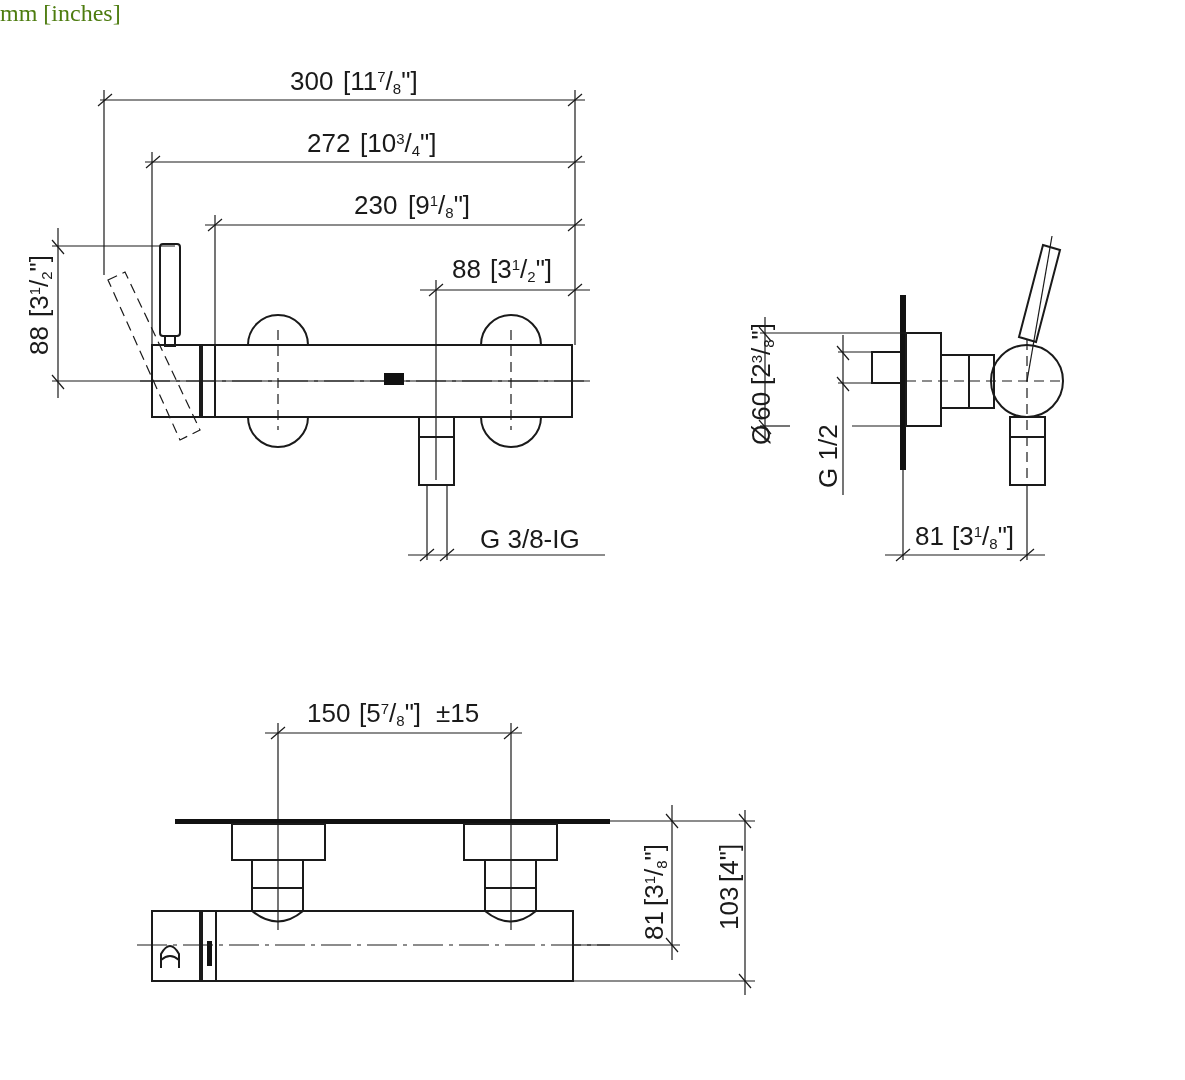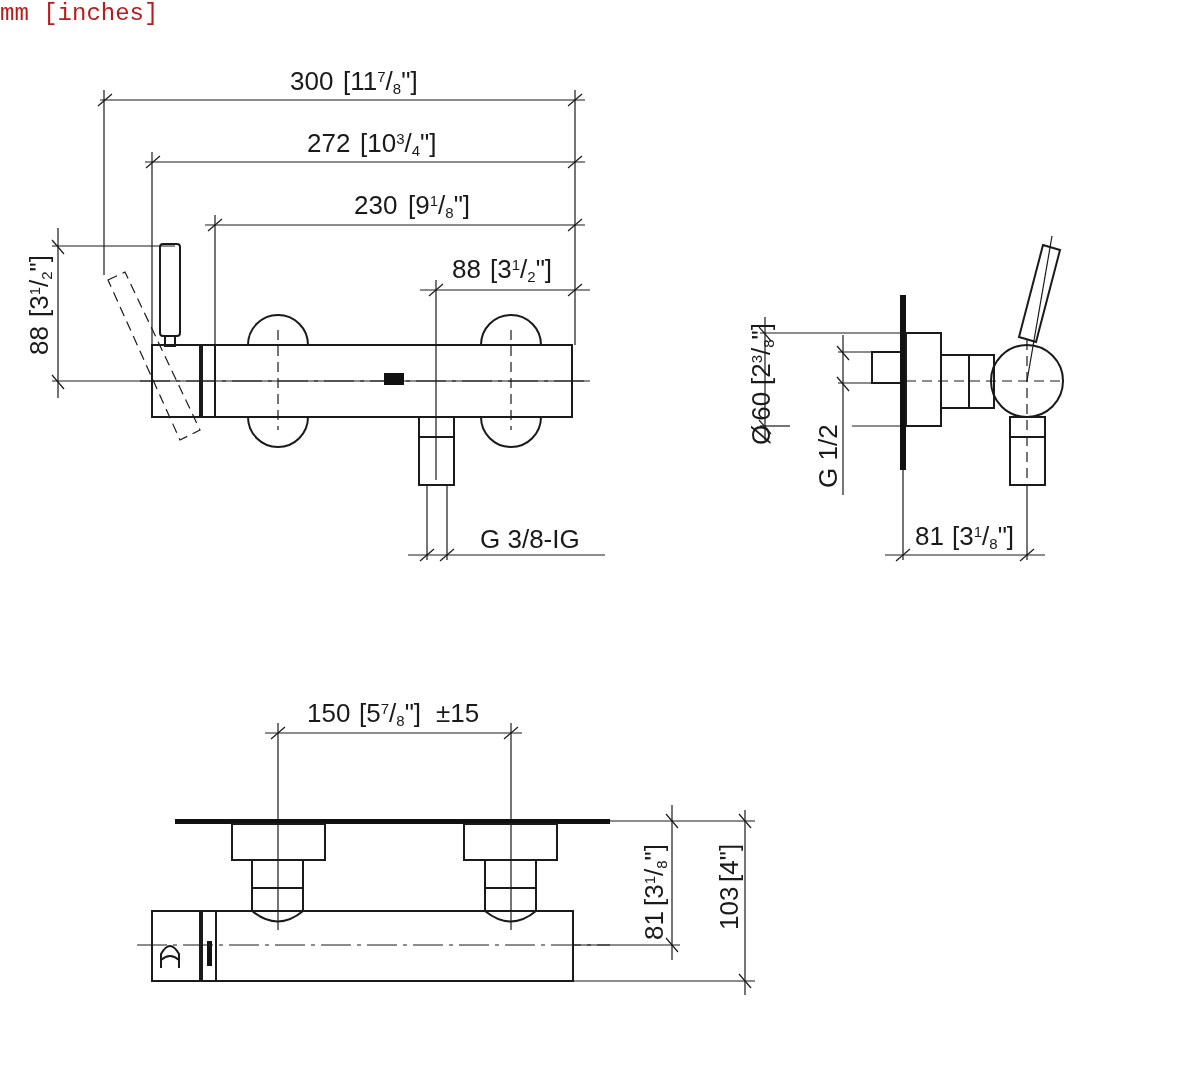--- a/index.html
+++ b/index.html
@@ -6,21 +6,21 @@
   body { width:1185px; height:1080px; position:relative; overflow:hidden; font-family:"Liberation Sans", sans-serif; }
   svg { position:absolute; left:0; top:0; }
   .ln { stroke:#1a1a1a; fill:none; }
   .thin { stroke-width:1.2; }
   .med { stroke-width:2; }
   .dash { stroke-dasharray:10 6; }
   .dashdot { stroke-dasharray:30 6 4 6; }
   .txt { font-family:"Liberation Sans", sans-serif; fill:#1a1a1a; }
   .dim { font-size:26px; }
   .frac { font-size:15px; }
-  .units { position:absolute; left:0; top:0; font-size:24px; color:#b91c1c; font-family:Liberation Mono, monospace; }
+  .units { position:absolute; left:0; top:0; font-size:24px; color:#4d7c0f; font-family:Liberation Serif, serif; }
 </style>
 </head>
 <body>
 
 <div class="units">mm [inches]</div>
 
 <svg width="1185" height="1080" viewBox="0 0 1185 1080">
 
   <g>
 

